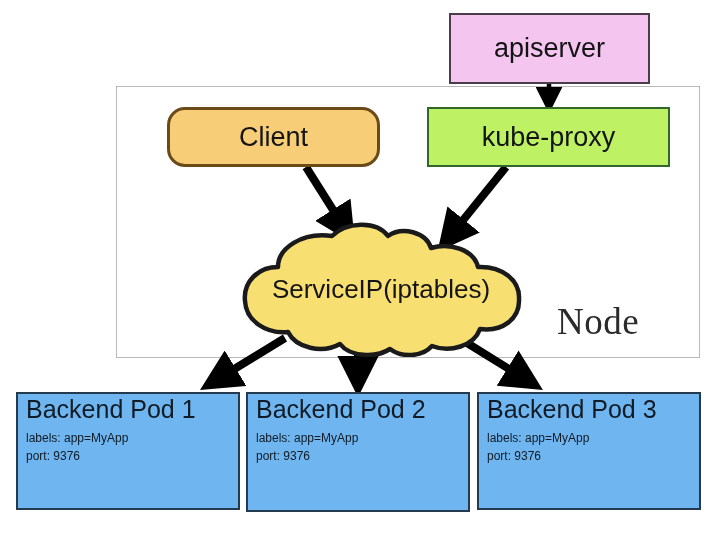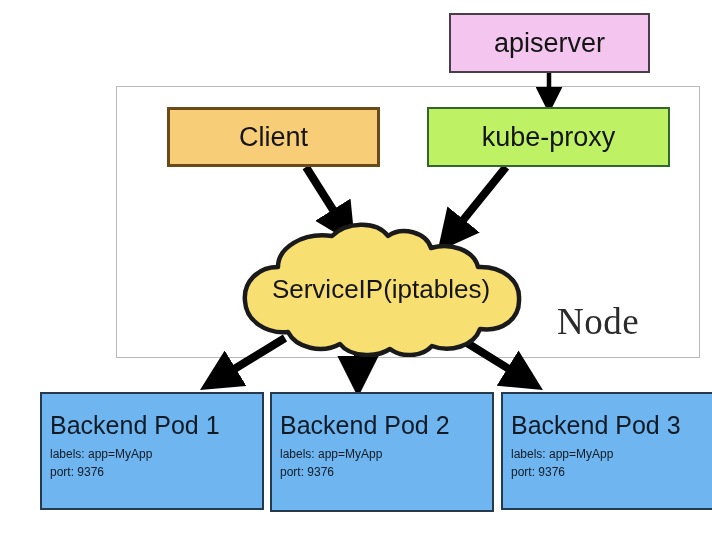--- a/index.html
+++ b/index.html
@@ -68,22 +68,21 @@
     font-size: 27px;
   }
 
   .pod {
     position: absolute;
     box-sizing: border-box;
     border: 2px solid #243a4f;
     background: #6fb5ef;
     display: flex;
     flex-direction: column;
-    padding: 18px 8px 4px 8px;
-    margin-left: 24px;
+    padding: 2px 8px 4px 8px;
   }
   .pod-title {
     font-family: "Liberation Sans", sans-serif;
     font-size: 25px;
     color: #101b26;
     line-height: 1.05;
     white-space: nowrap;
     margin-bottom: 8px;
   }
   .pod-line {
@@ -161,25 +160,25 @@
 
     <g>
       <line x1="358" y1="340" x2="358" y2="382" stroke="#000000" stroke-width="8" marker-end="url(#arrowhead)"></line>
     </g>
 
     <g>
       <line x1="459" y1="338" x2="530" y2="382" stroke="#000000" stroke-width="8" marker-end="url(#arrowhead)"></line>
     </g>
   </svg>
 
-  <div class="rect rect-apiserver" style="left:449px; top:13px; width:201px; height:60px;">
+  <div class="rect rect-apiserver" style="left:449px; top:13px; width:201px; height:71px;">
     <span>apiserver</span>
   </div>
 
-  <div class="rect rect-client" style="left:167px; top:107px; width:213px; height:60px;">
+  <div class="rect rect-client" style="left:167px; top:107px; width:213px; height:60px;border-radius:18px;">
     <span>Client</span>
   </div>
 
   <div class="rect rect-kubeproxy" style="left:427px; top:107px; width:243px; height:60px;">
     <span>kube-proxy</span>
   </div>
 
   <div class="cloud">
     <svg viewBox="0 0 290 135">
       <path d="M96,14

